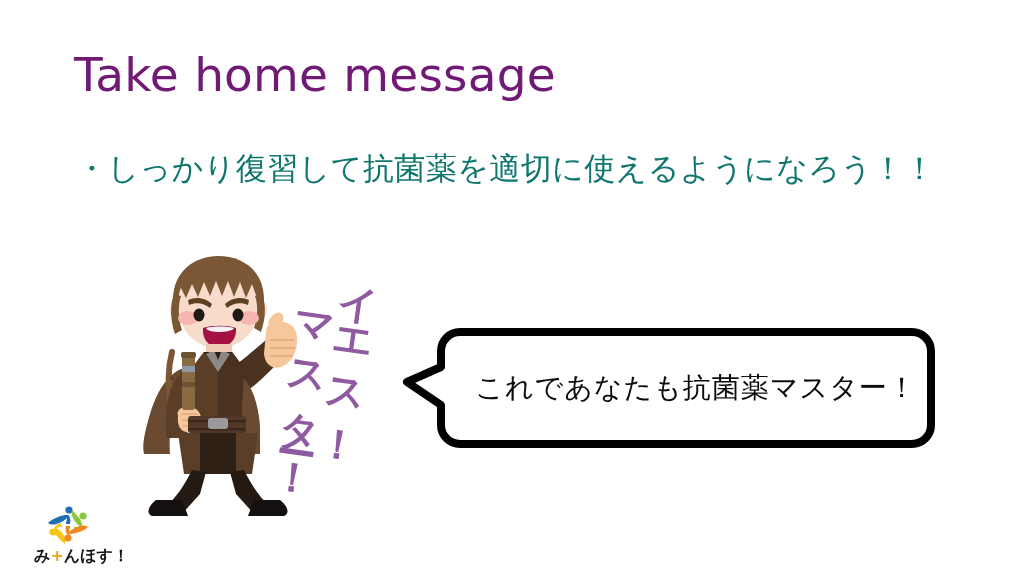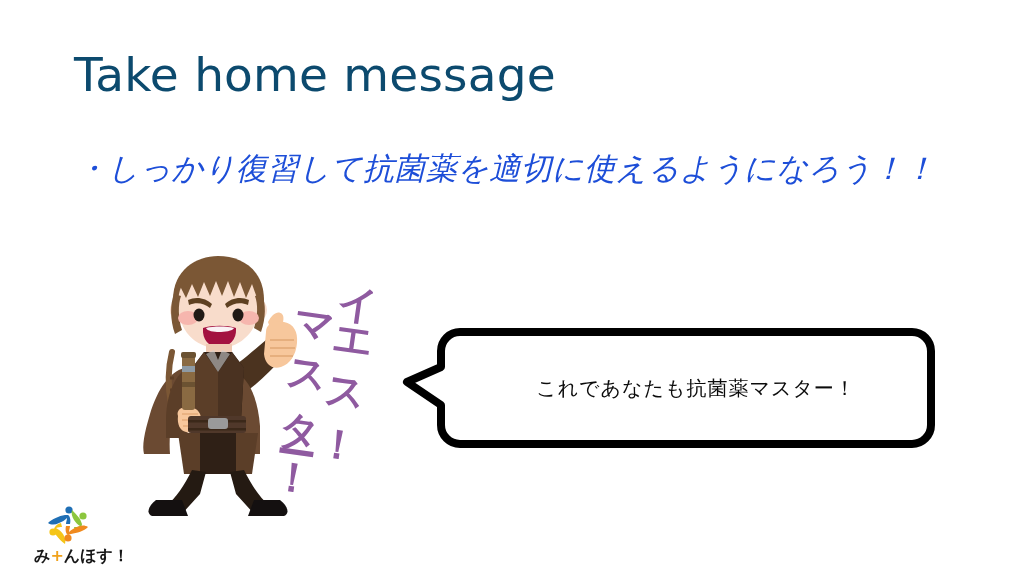--- a/index.html
+++ b/index.html
@@ -22,39 +22,38 @@
     background: #ffffff;
   }
 
   
   .slide-title {
     position: absolute;
     left: 74px;
     top: 48px;
     font-size: 47px;
     font-weight: 400;
-    color: #0c4a6e;
+    color: #701a75;
     letter-spacing: 0.2px;
     line-height: 1.15;
     white-space: nowrap;
     font-family: "DejaVu Sans", "Liberation Sans", sans-serif;
   }
 
   
   .bullet-line {
     position: absolute;
     left: 76px;
     top: 148px;
     font-size: 31px;
     font-weight: 400;
-    color: #1d4ed8;
+    color: #0f766e;
     letter-spacing: 0.4px;
     white-space: nowrap;
     font-family: "DejaVu Sans", "Liberation Sans", sans-serif;
-    font-style: italic;
   }
 
   
   .character {
     position: absolute;
     left: 118px;
     top: 248px;
     width: 195px;
     height: 268px;
   }
@@ -102,21 +101,21 @@
   }
   .bubble-text {
     position: absolute;
     left: 68px;
     top: 0;
     width: 452px;
     height: 122px;
     display: flex;
     align-items: center;
     justify-content: center;
-    font-size: 20px;
+    font-size: 28px;
     color: #0b0b0b;
     letter-spacing: 1px;
     white-space: nowrap;
     font-family: "DejaVu Sans", "Liberation Sans", sans-serif;
   }
 
   
   .logo {
     position: absolute;
     left: 8px;

